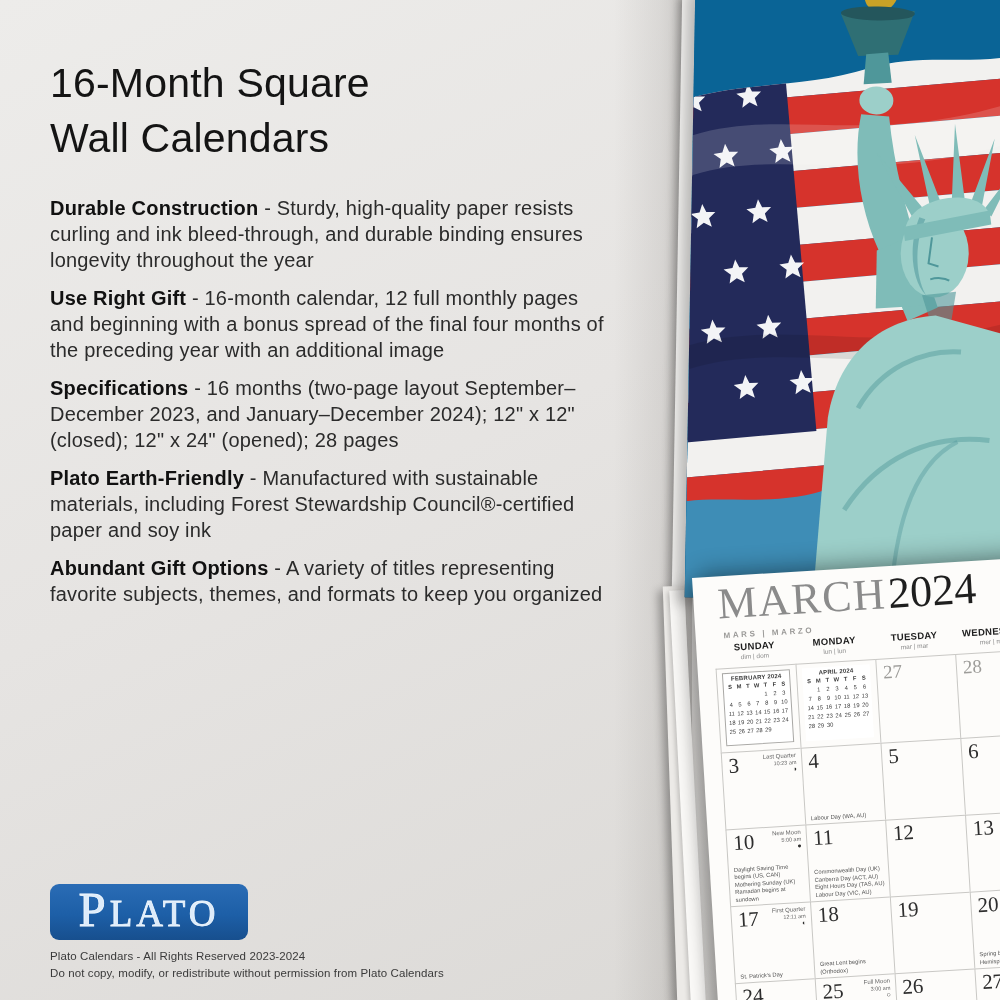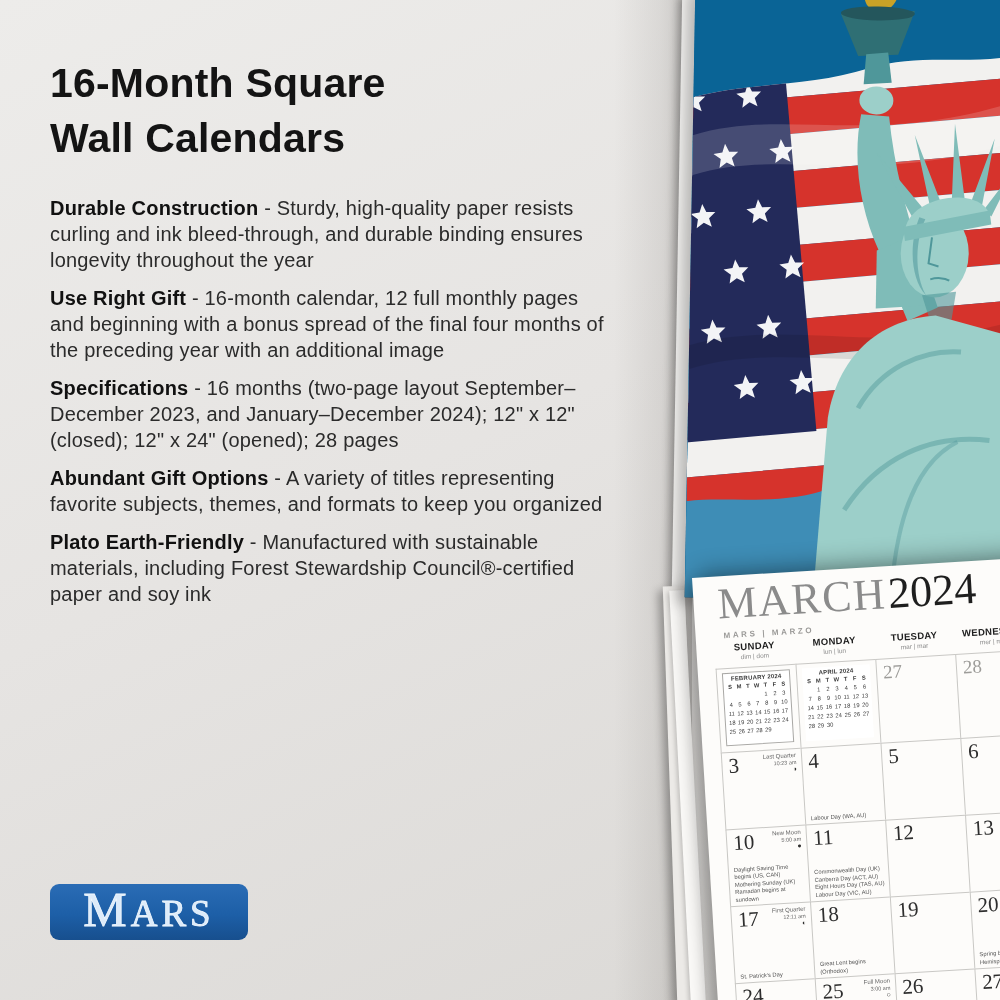--- a/index.html
+++ b/index.html
@@ -4,21 +4,21 @@
 <style>
   html,body{margin:0;padding:0;background:#cfcdca;}
   .stage{position:relative;width:1000px;height:1000px;overflow:hidden;
          background:linear-gradient(155deg,#edecea 0%,#e6e4e2 45%,#dad8d5 100%);
          font-family:"Liberation Sans","DejaVu Sans",sans-serif;}
   
   .ambient-shadow{position:absolute;left:614px;top:0;width:78px;height:1000px;
          background:linear-gradient(to right,rgba(80,75,70,0) 0%,rgba(80,75,70,.10) 60%,rgba(70,65,60,.22) 100%);}
   
   .info{position:absolute;left:50px;top:56px;width:562px;color:#262626;}
-  .headline{font-size:41px;font-weight:bold;color:#141414;line-height:1.33;margin:0 0 30px 0;letter-spacing:.2px;}
+  .headline{font-size:41px;font-weight:normal;color:#141414;line-height:1.33;margin:0 0 30px 0;letter-spacing:.2px;}
   .feature{font-size:20px;line-height:26px;margin:0 0 12px 0;letter-spacing:.2px;color:#2b2b2b;}
   .feature b{color:#111;}
   .logo{position:absolute;left:50px;top:884px;width:198px;height:56px;border-radius:9px;
         background:linear-gradient(180deg,#2a6cb5 0%,#1d5fa7 55%,#174f8e 100%);
         display:flex;align-items:center;justify-content:center;}
   .logo-text{font-family:"Liberation Serif","DejaVu Serif",serif;font-size:37px;letter-spacing:4px;
         color:#dcebfa;-webkit-text-stroke:.8px #eef6fd;line-height:1;padding-bottom:4px;}
   .logo-text::first-letter{font-size:1.32em;}
   .footer{position:absolute;left:50px;top:948px;font-size:11.5px;line-height:1.5;color:#3a3a3a;letter-spacing:.1px;}
   
@@ -71,29 +71,31 @@
 
   <div class="ambient-shadow"></div>
 
   <div class="info">
     <h1 class="headline"><span>16-Month Square</span><br>
       <span>Wall Calendars</span></h1>
     <div id="features">
         <p class="feature"><b>Durable Construction</b><span> - Sturdy, high-quality paper resists curling and ink bleed-through, and durable binding ensures longevity throughout the year</span></p>
         <p class="feature"><b>Use Right Gift</b><span> - 16-month calendar, 12 full monthly pages and beginning with a bonus spread of the final four months of the preceding year with an additional image</span></p>
         <p class="feature"><b>Specifications</b><span> - 16 months (two-page layout September–December 2023, and January–December 2024); 12" x 12" (closed); 12" x 24" (opened); 28 pages</span></p>
+        <p class="feature"><b>Plato Earth-Friendly</b><span> - Manufactured with sustainable materials, including Forest Stewardship Council®-certified paper and soy ink</span></p>
         <p class="feature"><b>Abundant Gift Options</b><span> - A variety of titles representing favorite subjects, themes, and formats to keep you organized</span></p>
-        <p class="feature"><b>Plato Earth-Friendly</b><span> - Manufactured with sustainable materials, including Forest Stewardship Council®-certified paper and soy ink</span></p>
       </div>
   </div>
 
   <div class="logo">
-    <span class="logo-text">MARS</span>
+    <span class="logo-text">PLATO</span>
   </div>
   <div class="footer">
+    <div>Plato Calendars - All Rights Reserved 2023-2024</div>
+    <div>Do not copy, modify, or redistribute without permission from Plato Calendars</div>
   </div>
 
   <div class="edge e1"></div>
   <div class="edge e2"></div>
   <div class="edge e3"></div>
 
   <div class="photo-page">
     <svg viewBox="0 0 324 612" preserveAspectRatio="none">
       <defs>
         <clipPath id="flagclip">

